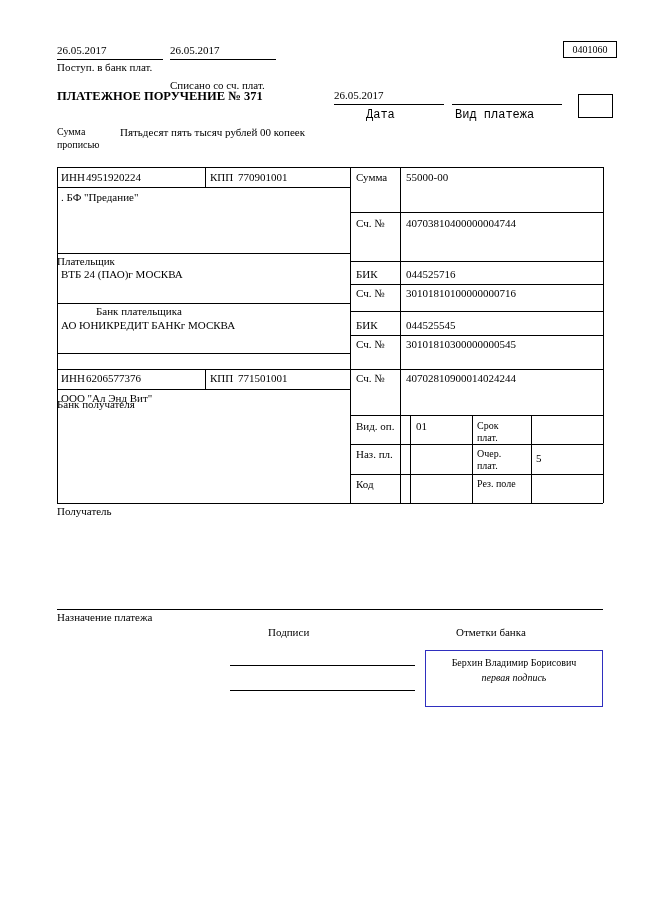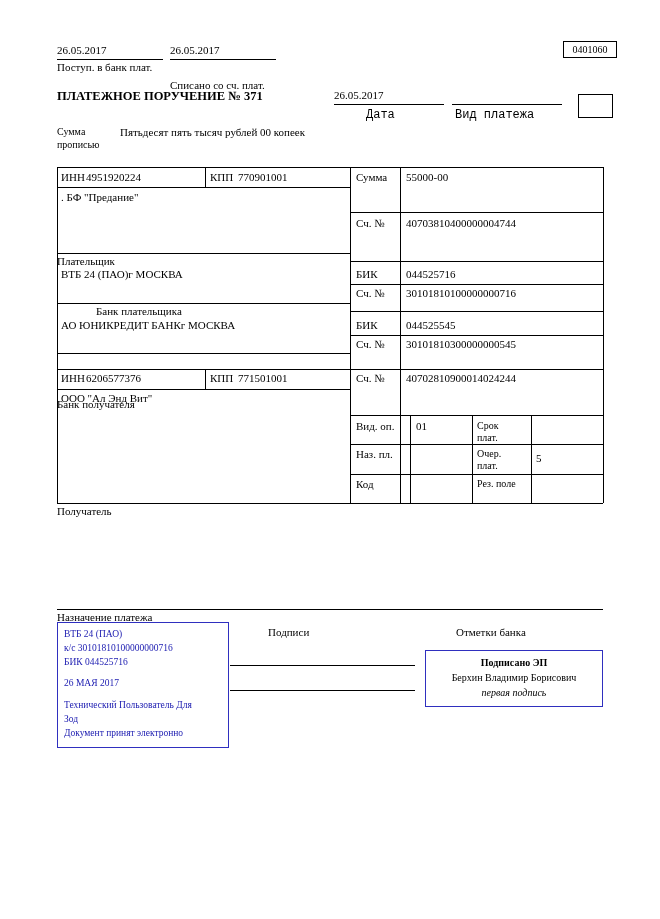--- a/index.html
+++ b/index.html
@@ -208,34 +208,22 @@
   <div class="abs" style="left:410px; top:415px; width:0; height:88px; border-left:1px solid #000;"></div>
   <div class="abs" style="left:472px; top:415px; width:0; height:88px; border-left:1px solid #000;"></div>
   <div class="abs" style="left:531px; top:415px; width:0; height:88px; border-left:1px solid #000;"></div>
 
   <div class="abs rule" style="left:57px; top:609px; width:546px;"></div>
   <div class="abs lbl-small" style="left:57px; top:612px;">Назначение платежа</div>
 
   <div class="abs txt" style="left:268px; top:626px;">Подписи</div>
   <div class="abs txt" style="left:456px; top:626px;">Отметки банка</div>
 
-  <div class="abs stamp-blue" style="left:57px; top:622px; width:172px; height:126px; box-sizing:border-box;">
-    <div>ВТБ 24 (ПАО)</div>
-    <div>к/с 30101810100000000716</div>
-    <div>БИК 044525716</div>
-    <div class="gap"></div>
-    <div>26 МАЯ 2017</div>
-    <div class="gap"></div>
-    <div>Технический Пользователь Для</div>
-    <div>Зод</div>
-    <div>Документ принят электронно</div>
-  </div>
 
   <div class="abs sig-line" style="left:230px; top:665px; width:185px; height:0;"></div>
   <div class="abs sig-line" style="left:230px; top:690px; width:185px; height:0;"></div>
 
   <div class="abs" id="bank-mark-box" style="left:425px; top:650px; width:178px; height:57px; box-sizing:border-box;">
-    <div class="b">Подписано ЭП</div>
     <div>Берхин Владимир Борисович</div>
     <div class="i">первая подпись</div>
   </div>
 
 </div>
 
 </body></html>

